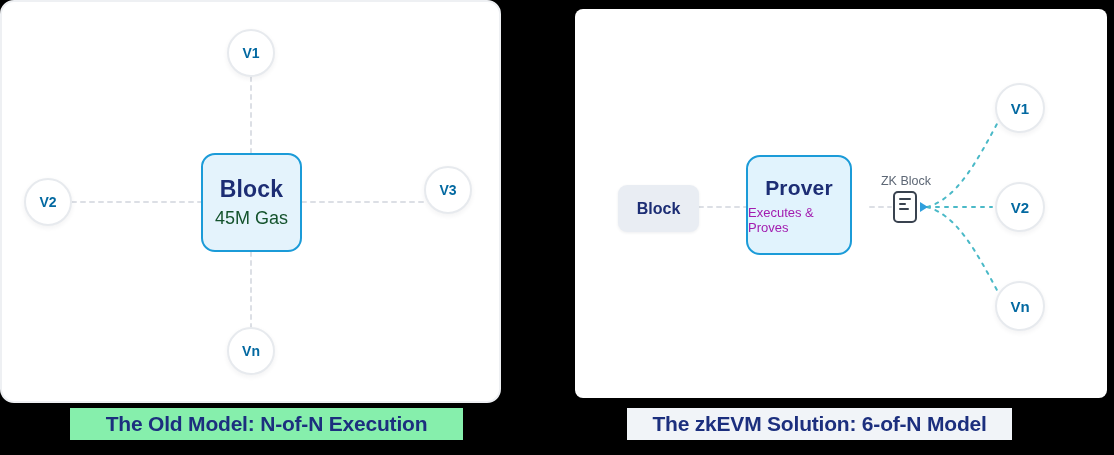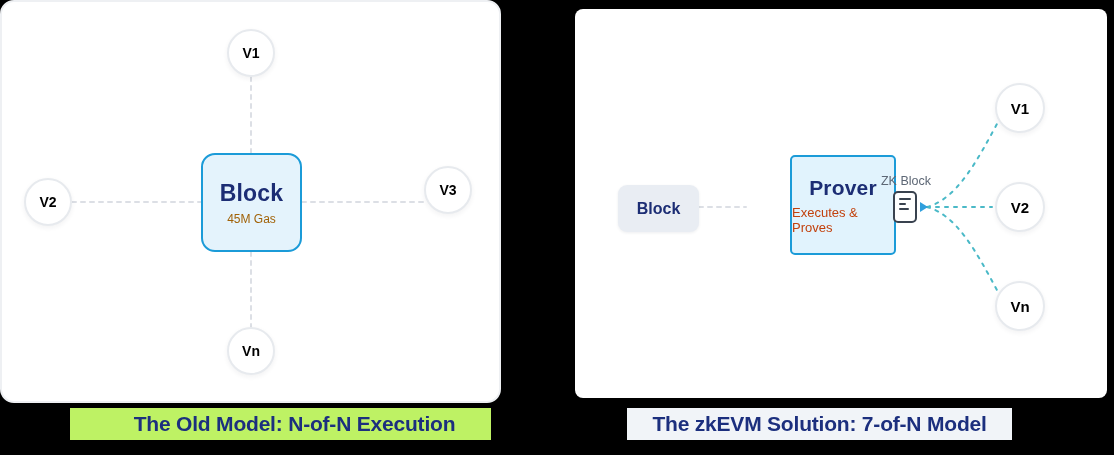--- a/index.html
+++ b/index.html
@@ -7,39 +7,39 @@
     position:relative;width:1114px;height:455px;background:#000;
     font-family:"Liberation Sans",sans-serif;overflow:hidden;
   }
   .card{position:absolute;background:#fff;}
   .left-card{left:0;top:0;width:501px;height:403px;border:2px solid #eef0f3;border-radius:14px;box-sizing:border-box;}
   .right-card{left:575px;top:9px;width:532px;height:389px;border-radius:8px;}
   .wires{position:absolute;left:0;top:0;width:100%;height:100%;pointer-events:none;}
   .vnode{
     position:absolute;background:#fff;border:2px solid #e7eaee;border-radius:50%;
     display:flex;align-items:center;justify-content:center;
-    font-weight:bold;color:#000000;box-sizing:border-box;
+    font-weight:bold;color:#0369a1;box-sizing:border-box;
     box-shadow:0 2px 5px rgba(30,41,59,.06);
   }
   .left-card .vnode{width:48px;height:48px;font-size:14px;}
   .right-card .vnode{width:50px;height:50px;font-size:15px;}
   .center-box{
     position:absolute;left:199px;top:151px;width:101px;height:99px;
     background:#e4f3fc;border:2px solid #1b9bd8;border-radius:14px;box-sizing:border-box;
     display:flex;flex-direction:column;align-items:center;justify-content:center;gap:5px;
   }
   .box-title{font-size:23px;font-weight:bold;color:#1c2d74;letter-spacing:.2px;}
-  .box-sub{font-size:12px;color:#a16207;}
+  .box-sub{font-size:18px;color:#14532d;}
   .prover-box{
     position:absolute;left:171px;top:146px;width:106px;height:100px;
-    background:#e1f3fd;border:2px solid #1b9bd8;border-radius:5px;box-sizing:border-box;
-    display:flex;flex-direction:column;align-items:center;justify-content:center;gap:5px;margin-left:44px;
+    background:#e1f3fd;border:2px solid #1b9bd8;border-radius:14px;box-sizing:border-box;
+    display:flex;flex-direction:column;align-items:center;justify-content:center;gap:5px;
   }
   .prover-box .box-title{font-size:21px;}
-  .prover-box .box-sub{font-size:13px;color:#c2410c;}
+  .prover-box .box-sub{font-size:13px;color:#a21caf;}
   .block-chip{
     position:absolute;left:43px;top:176px;width:81px;height:47px;
     background:#e9edf3;border-radius:9px;
     display:flex;align-items:center;justify-content:center;
     font-size:16px;font-weight:bold;color:#1c2d74;
     box-shadow:0 1px 3px rgba(30,41,59,.08);
   }
   .zk-label{position:absolute;left:297px;top:165px;width:68px;text-align:center;font-size:12.5px;color:#5d6775;}
   .doc-icon{
     position:absolute;left:318px;top:182px;width:24px;height:32px;
@@ -48,21 +48,21 @@
   }
   .doc-line{height:2px;background:#39424f;border-radius:1px;}
   .doc-line.l1{width:12px;}
   .doc-line.l2{width:7px;}
   .doc-line.l3{width:10px;}
   .caption{
     position:absolute;top:408px;height:32px;
     display:flex;align-items:center;justify-content:center;
     font-weight:bold;color:#1c2f7e;font-size:21px;letter-spacing:-0.2px;white-space:nowrap;
   }
-  .left-caption{left:70px;width:393px;background:#bef264;padding-left:28px;}
+  .left-caption{left:70px;width:393px;background:#86efac;}
   .right-caption{left:627px;width:385px;background:#f1f4f8;}
 </style>
 </head>
 <body>
 
 <div class="stage">
 
   <section class="card left-card">
     <svg class="wires" viewBox="0 0 497 399">
       <line x1="249" y1="75" x2="249" y2="151" stroke="#dcdfe5" stroke-width="2" stroke-dasharray="4 5" stroke-linecap="round"></line>
@@ -130,16 +130,16 @@
     </div>
     <div class="vnode" style="left:420px;top:173px;">
       <span>V2</span>
     </div>
     <div class="vnode" style="left:420px;top:272px;">
       <span>Vn</span>
     </div>
   </section>
 
   <div class="caption right-caption">
-    <span>The zkEVM Solution: 7-of-N Model</span>
+    <span>The zkEVM Solution: 6-of-N Model</span>
   </div>
 
 </div>
 
 </body></html>

